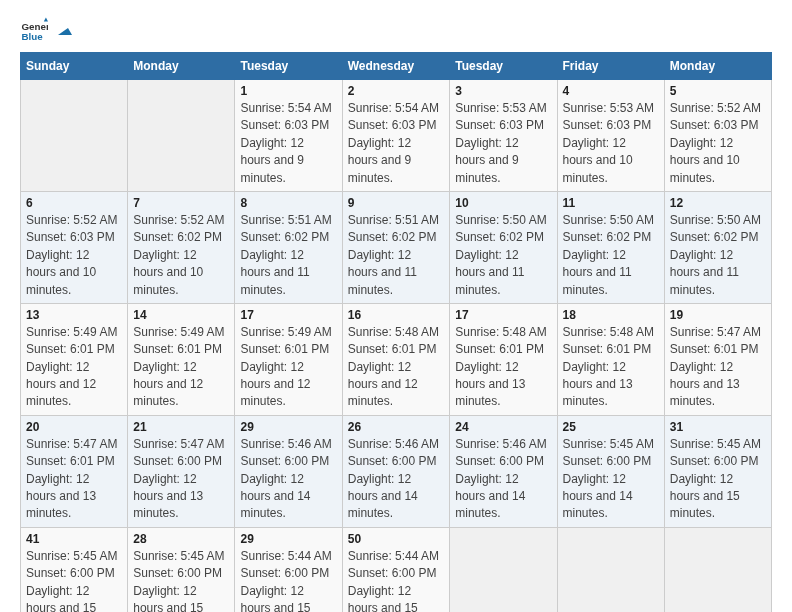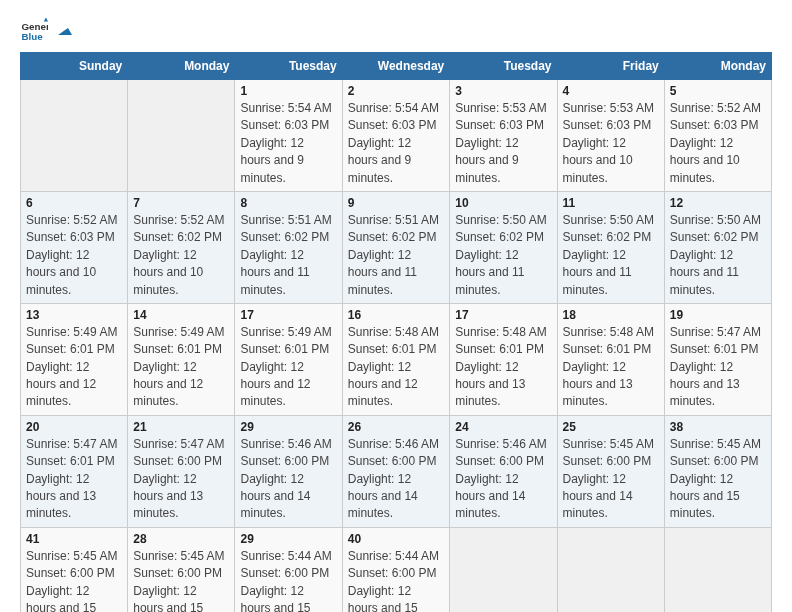--- a/index.html
+++ b/index.html
@@ -49,21 +49,21 @@
     }
     .calendar-table {
       width: 100%;
       border-collapse: collapse;
       font-size: 10.5px;
     }
     .calendar-table thead tr th {
       background-color: #2e6da4;
       color: #fff;
       padding: 6px 5px;
-      text-align: right;
+      text-align: left;
       font-size: 12px;
       font-weight: bold;
       border: 1px solid #2e6da4;
     }
     .calendar-table tbody tr td {
       border: 1px solid #ccc;
       vertical-align: top;
       padding: 4px 5px;
       width: 108px;
       min-height: 70px;
@@ -284,21 +284,21 @@
 Sunset: 6:00 PM
 Daylight: 12 hours and 14 minutes.</div>
         </td>
         <td>
           <span class="day-number">25</span>
           <div class="day-info">Sunrise: 5:45 AM
 Sunset: 6:00 PM
 Daylight: 12 hours and 14 minutes.</div>
         </td>
         <td>
-          <span class="day-number">38</span>
+          <span class="day-number">31</span>
           <div class="day-info">Sunrise: 5:45 AM
 Sunset: 6:00 PM
 Daylight: 12 hours and 15 minutes.</div>
         </td>
       </tr>
       <tr>
         <td>
           <span class="day-number">41</span>
           <div class="day-info">Sunrise: 5:45 AM
 Sunset: 6:00 PM
@@ -310,21 +310,21 @@
 Sunset: 6:00 PM
 Daylight: 12 hours and 15 minutes.</div>
         </td>
         <td>
           <span class="day-number">29</span>
           <div class="day-info">Sunrise: 5:44 AM
 Sunset: 6:00 PM
 Daylight: 12 hours and 15 minutes.</div>
         </td>
         <td>
-          <span class="day-number">40</span>
+          <span class="day-number">50</span>
           <div class="day-info">Sunrise: 5:44 AM
 Sunset: 6:00 PM
 Daylight: 12 hours and 15 minutes.</div>
         </td>
         <td class="empty-cell"></td>
         <td class="empty-cell"></td>
         <td class="empty-cell"></td>
       </tr>
     </tbody>
 </table>

